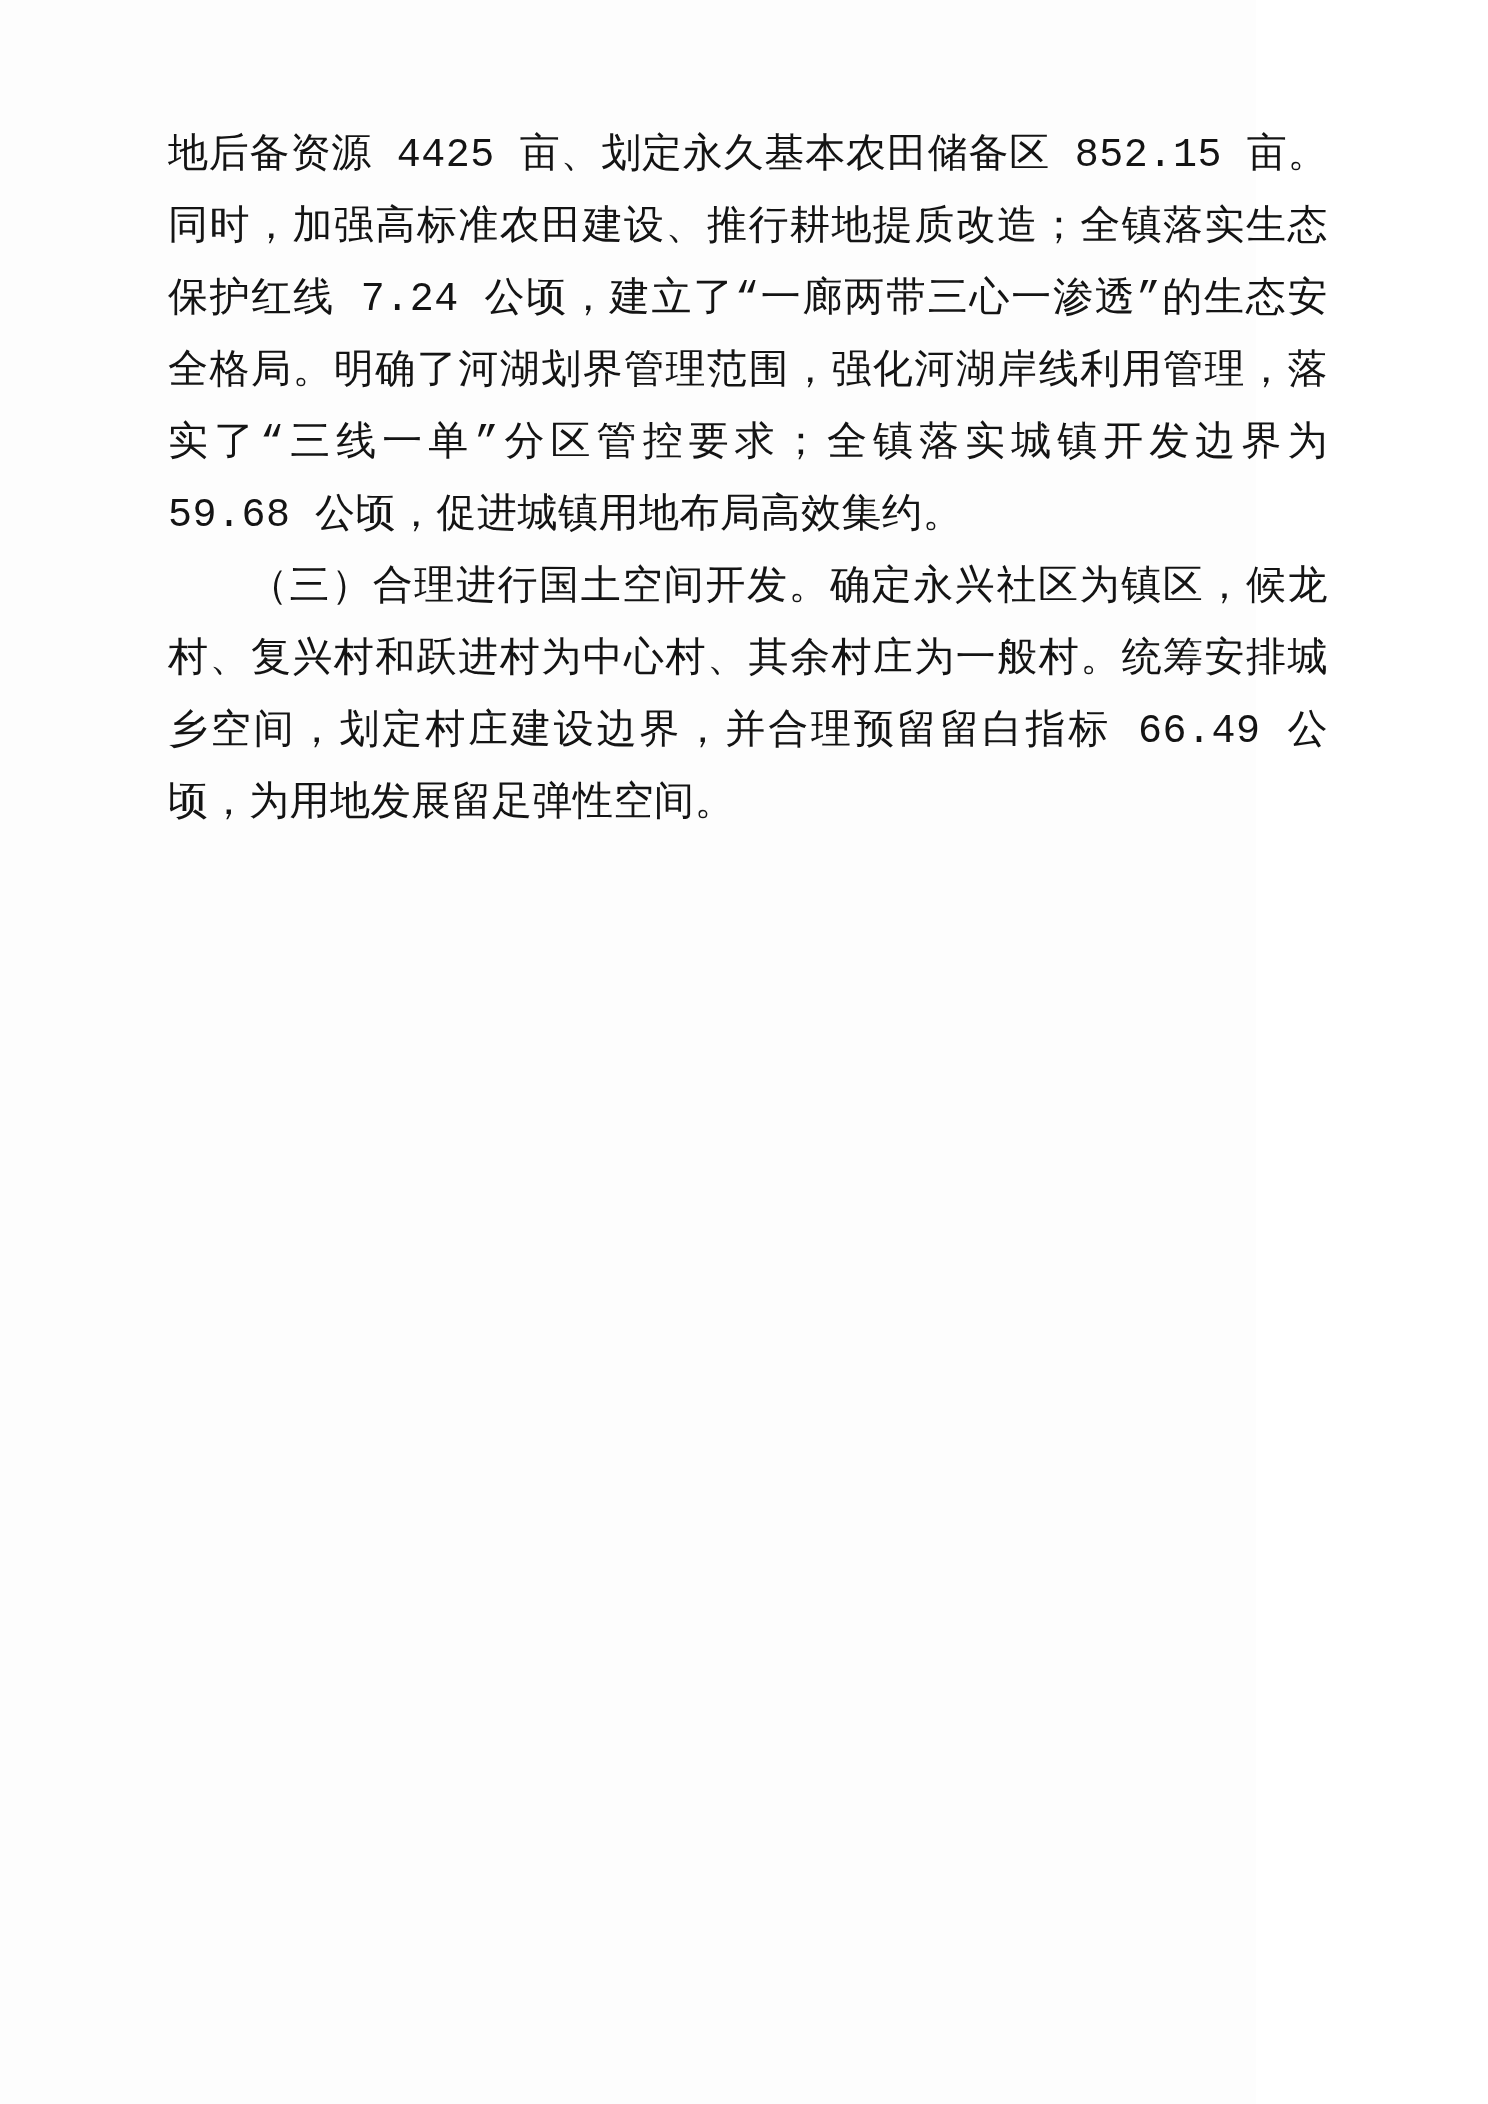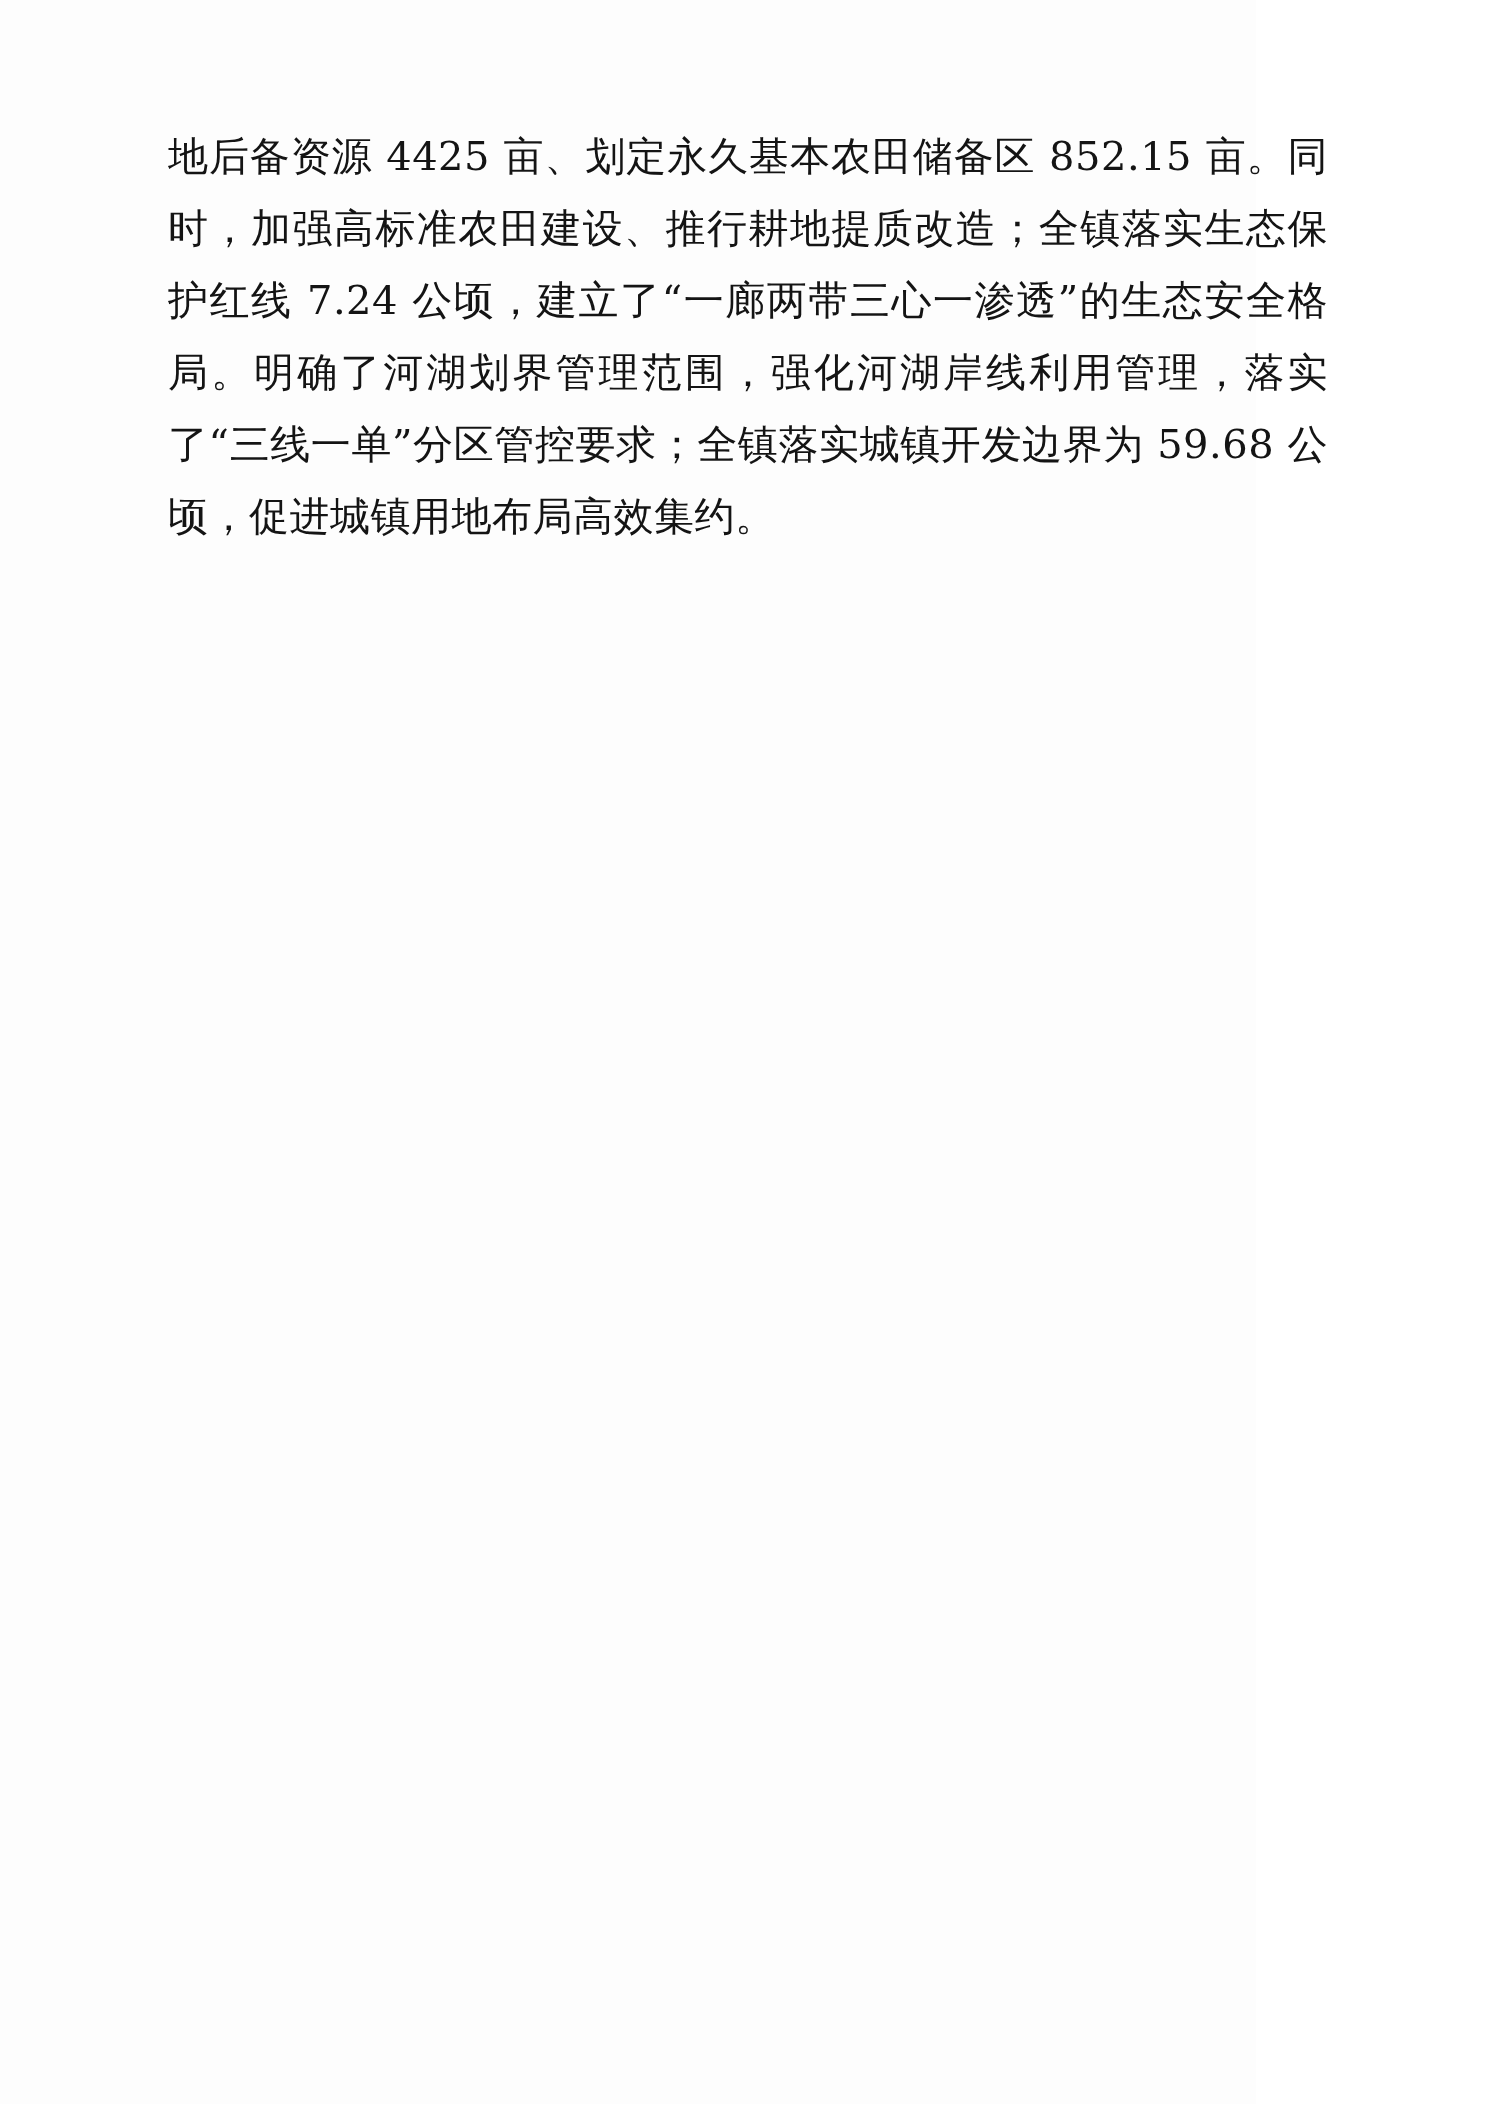--- a/index.html
+++ b/index.html
@@ -15,20 +15,21 @@
     position: relative;
     overflow: hidden;
   }
   .page {
     position: absolute;
     top: 0;
     left: 0;
     width: 1256px;
     height: 2104px;
     background: #fdfdfd;
+    font-family: Liberation Mono, monospace;
   }
   .page-body {
     position: absolute;
     left: 168px;
     top: 120px;
     width: 1160px;
   }
   .para {
     font-size: 40px;
     line-height: 72px;
@@ -44,14 +45,15 @@
   .para + .para {
     margin-top: 0px;
   }
 </style>
 </head>
 <body>
 
 <div class="page">
   <div class="page-body">
     <p class="para">地后备资源 4425 亩、划定永久基本农田储备区 852.15 亩。同时，加强高标准农田建设、推行耕地提质改造；全镇落实生态保护红线 7.24 公顷，建立了“一廊两带三心一渗透”的生态安全格局。明确了河湖划界管理范围，强化河湖岸线利用管理，落实了“三线一单”分区管控要求；全镇落实城镇开发边界为 59.68 公顷，促进城镇用地布局高效集约。</p>
+    <p class="para indent">（三）合理进行国土空间开发。确定永兴社区为镇区，候龙村、复兴村和跃进村为中心村、其余村庄为一般村。统筹安排城乡空间，划定村庄建设边界，并合理预留留白指标 66.49 公顷，为用地发展留足弹性空间。</p>
   </div>
 </div>
 
 </body></html>

